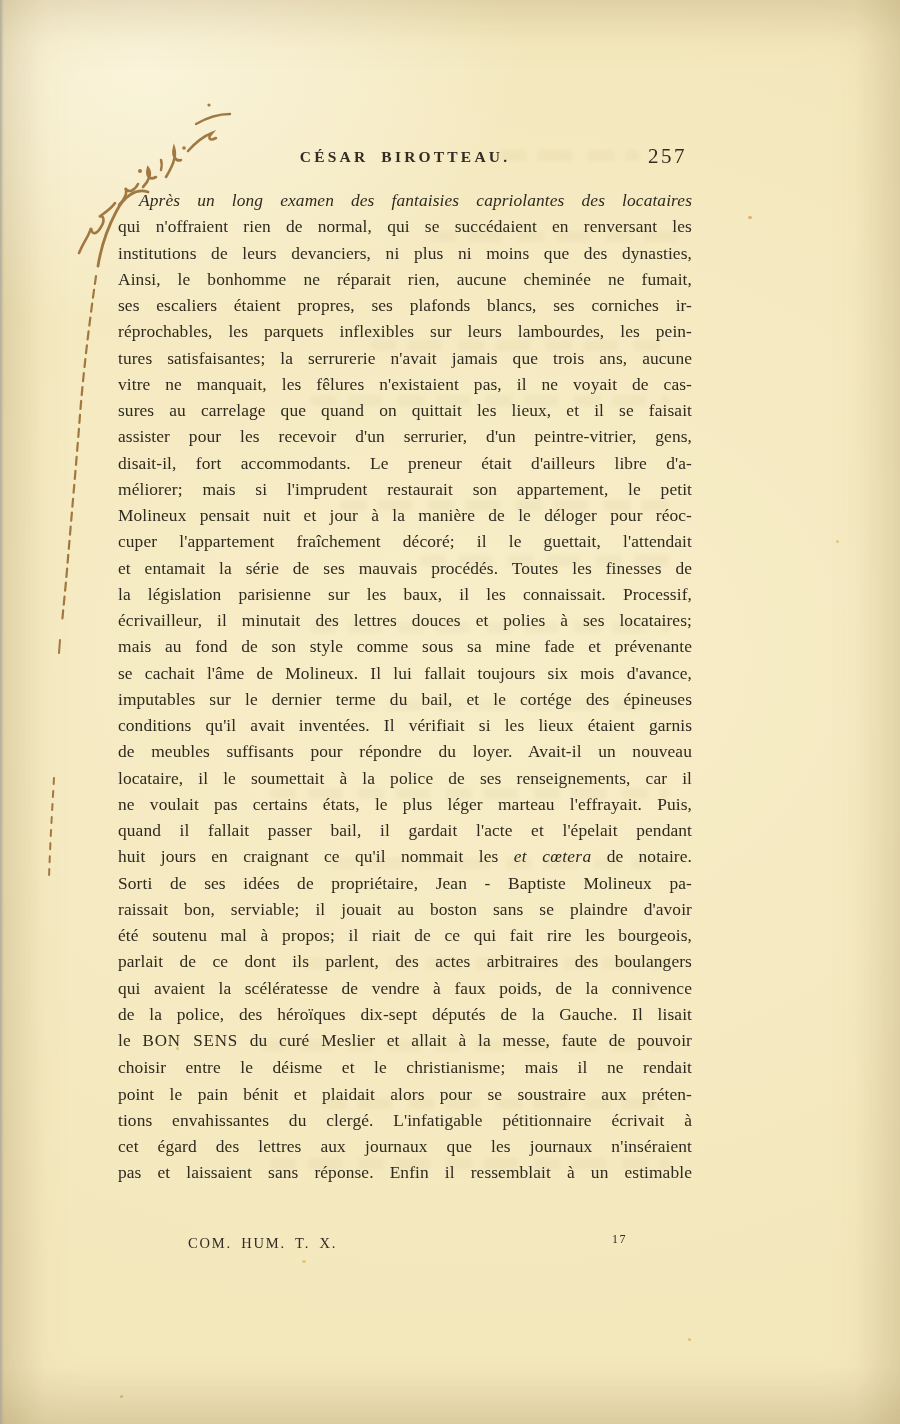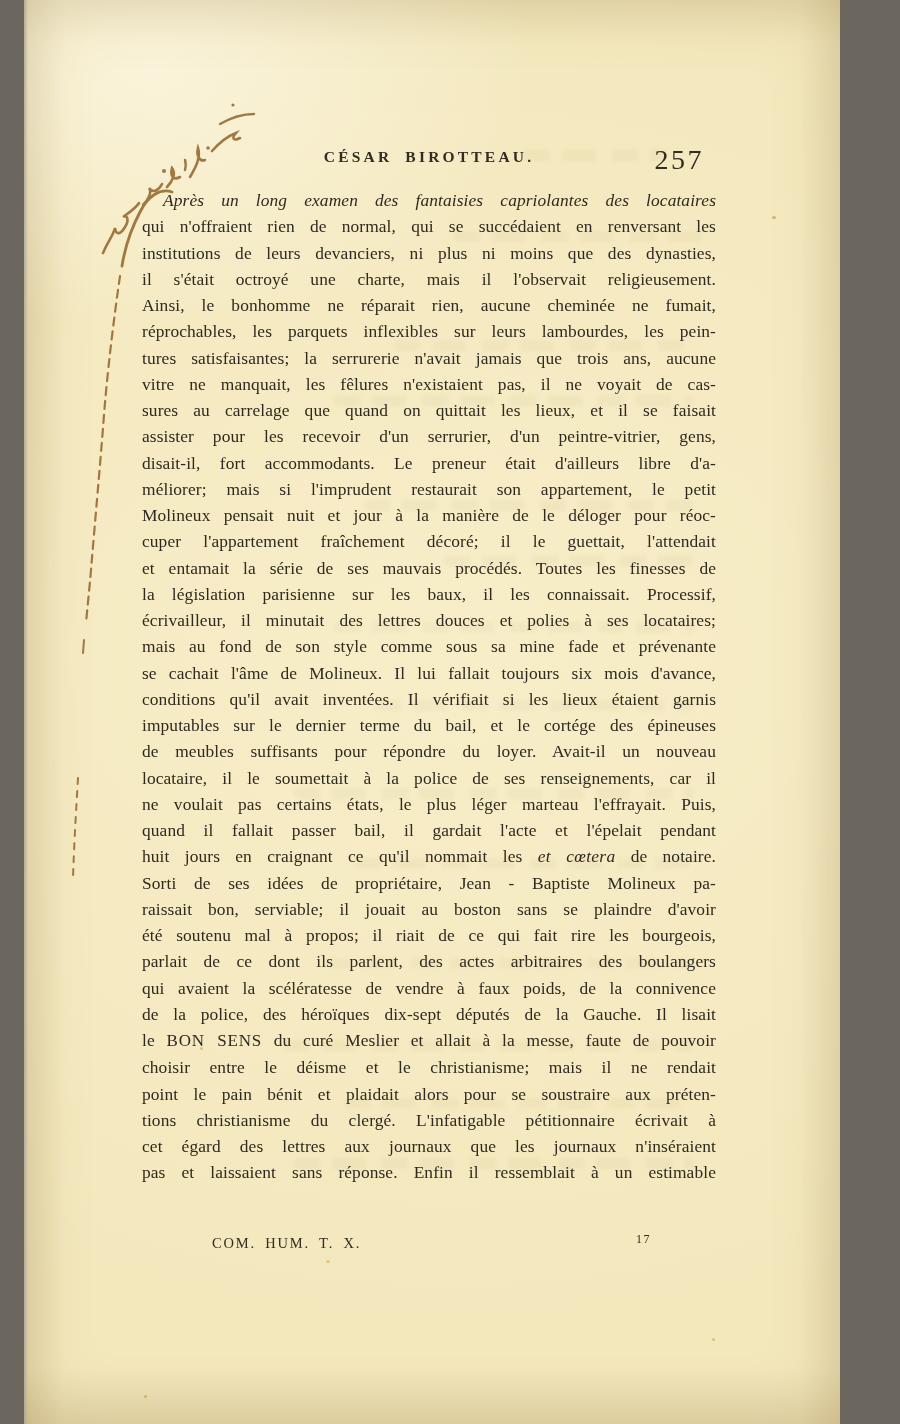--- a/index.html
+++ b/index.html
@@ -1,37 +1,36 @@
 <!DOCTYPE html>
 <html><head>
 <meta charset="utf-8">
 <style>
   html,body{margin:0;padding:0;}
   body{width:900px;height:1424px;font-family:"Liberation Serif",serif;background:#6b675e;}
 
   .page{
-    position:relative;width:816px;height:1424px;overflow:hidden;
+    position:relative;width:900px;height:1424px;overflow:hidden;
     background-color:#f3e7bc;
     background-image:
       radial-gradient(ellipse 620px 420px at 16% 5%, rgba(255,253,242,.55), rgba(255,253,242,0) 62%),
       radial-gradient(ellipse 1300px 1000px at 52% 46%, rgba(255,249,222,.35), rgba(255,249,222,0) 72%),
       linear-gradient(90deg, rgba(150,125,70,.16), rgba(0,0,0,0) 5%, rgba(0,0,0,0) 95%, rgba(150,125,70,.13)),
       linear-gradient(180deg, rgba(150,125,70,.10), rgba(0,0,0,0) 3%, rgba(0,0,0,0) 96%, rgba(150,125,70,.15));
     box-shadow:inset 0 0 70px rgba(125,100,45,.18);
-    margin-left:24px;
   }
   .scan-edge{position:absolute;left:0;top:0;width:4px;height:100%;
     background:linear-gradient(90deg,#a8a396,rgba(168,163,150,0));opacity:.8;}
 
   
   .header{position:absolute;left:118px;top:144px;width:574px;height:26px;color:#322c22;}
   .header .title{
     position:absolute;left:50%;top:4px;transform:translateX(-50%);
     font-size:15.5px;font-weight:bold;letter-spacing:3.2px;word-spacing:6px;white-space:nowrap;}
-  .header .folio{position:absolute;right:12px;top:0;font-size:28px;letter-spacing:2.5px;}
+  .header .folio{position:absolute;right:5px;top:0;font-size:21px;letter-spacing:2.5px;}
 
   
   .text-block{position:absolute;left:118px;top:187px;width:574px;color:#2f2a20;}
   .line{
     font-size:17.4px;line-height:26.25px;letter-spacing:.1px;
     text-align:justify;text-align-last:justify;white-space:nowrap;}
   .line.indent{text-indent:21px;font-style:italic;}
   .line em{font-style:italic;letter-spacing:.3px;}
   .line .caps{font-size:17px;letter-spacing:.8px;}
 
@@ -83,53 +82,53 @@
 
   <div class="header">
     <span class="title">CÉSAR BIROTTEAU.</span>
     <span class="folio">257</span>
   </div>
 
   <div class="text-block">
     <div class="line indent">Après un long examen des fantaisies capriolantes des locataires</div>
     <div class="line">qui n'offraient rien de normal, qui se succédaient en renversant les</div>
     <div class="line">institutions de leurs devanciers, ni plus ni moins que des dynasties,</div>
-    <div class="line">il s'était octroyé une charte, mais il l'observait religieusement.</div>
     <div class="line">Ainsi, le bonhomme ne réparait rien, aucune cheminée ne fumait,</div>
+    <div class="line">ses escaliers étaient propres, ses plafonds blancs, ses corniches ir-</div>
     <div class="line">réprochables, les parquets inflexibles sur leurs lambourdes, les pein-</div>
     <div class="line">tures satisfaisantes; la serrurerie n'avait jamais que trois ans, aucune</div>
     <div class="line">vitre ne manquait, les fêlures n'existaient pas, il ne voyait de cas-</div>
     <div class="line">sures au carrelage que quand on quittait les lieux, et il se faisait</div>
     <div class="line">assister pour les recevoir d'un serrurier, d'un peintre-vitrier, gens,</div>
     <div class="line">disait-il, fort accommodants. Le preneur était d'ailleurs libre d'a-</div>
     <div class="line">méliorer; mais si l'imprudent restaurait son appartement, le petit</div>
     <div class="line">Molineux pensait nuit et jour à la manière de le déloger pour réoc-</div>
     <div class="line">cuper l'appartement fraîchement décoré; il le guettait, l'attendait</div>
     <div class="line">et entamait la série de ses mauvais procédés. Toutes les finesses de</div>
     <div class="line">la législation parisienne sur les baux, il les connaissait. Processif,</div>
     <div class="line">écrivailleur, il minutait des lettres douces et polies à ses locataires;</div>
     <div class="line">mais au fond de son style comme sous sa mine fade et prévenante</div>
     <div class="line">se cachait l'âme de Molineux. Il lui fallait toujours six mois d'avance,</div>
+    <div class="line">imputables sur le dernier terme du bail, et le cortége des épineuses</div>
     <div class="line">conditions qu'il avait inventées. Il vérifiait si les lieux étaient garnis</div>
-    <div class="line">imputables sur le dernier terme du bail, et le cortége des épineuses</div>
     <div class="line">de meubles suffisants pour répondre du loyer. Avait-il un nouveau</div>
     <div class="line">locataire, il le soumettait à la police de ses renseignements, car il</div>
     <div class="line">ne voulait pas certains états, le plus léger marteau l'effrayait. Puis,</div>
     <div class="line">quand il fallait passer bail, il gardait l'acte et l'épelait pendant</div>
     <div class="line"><span>huit jours en craignant ce qu'il nommait les </span><em>et cœtera</em><span> de notaire.</span></div>
     <div class="line">Sorti de ses idées de propriétaire, Jean - Baptiste Molineux pa-</div>
     <div class="line">raissait bon, serviable; il jouait au boston sans se plaindre d'avoir</div>
     <div class="line">été soutenu mal à propos; il riait de ce qui fait rire les bourgeois,</div>
     <div class="line">parlait de ce dont ils parlent, des actes arbitraires des boulangers</div>
     <div class="line">qui avaient la scélératesse de vendre à faux poids, de la connivence</div>
     <div class="line">de la police, des héroïques dix-sept députés de la Gauche. Il lisait</div>
     <div class="line"><span>le </span><span class="caps">BON SENS</span><span> du curé Meslier et allait à la messe, faute de pouvoir</span></div>
     <div class="line">choisir entre le déisme et le christianisme; mais il ne rendait</div>
     <div class="line">point le pain bénit et plaidait alors pour se soustraire aux préten-</div>
-    <div class="line">tions christianisme du clergé. L'infatigable pétitionnaire écrivait à</div>
+    <div class="line">tions envahissantes du clergé. L'infatigable pétitionnaire écrivait à</div>
     <div class="line">cet égard des lettres aux journaux que les journaux n'inséraient</div>
     <div class="line">pas et laissaient sans réponse. Enfin il ressemblait à un estimable</div>
   </div>
 
   <div class="footer">
     <span class="sig">COM. HUM. T. X.</span>
     <span class="sheet">17</span>
   </div>
 
   <svg class="ink-svg" width="900" height="1424" viewBox="0 0 900 1424">

